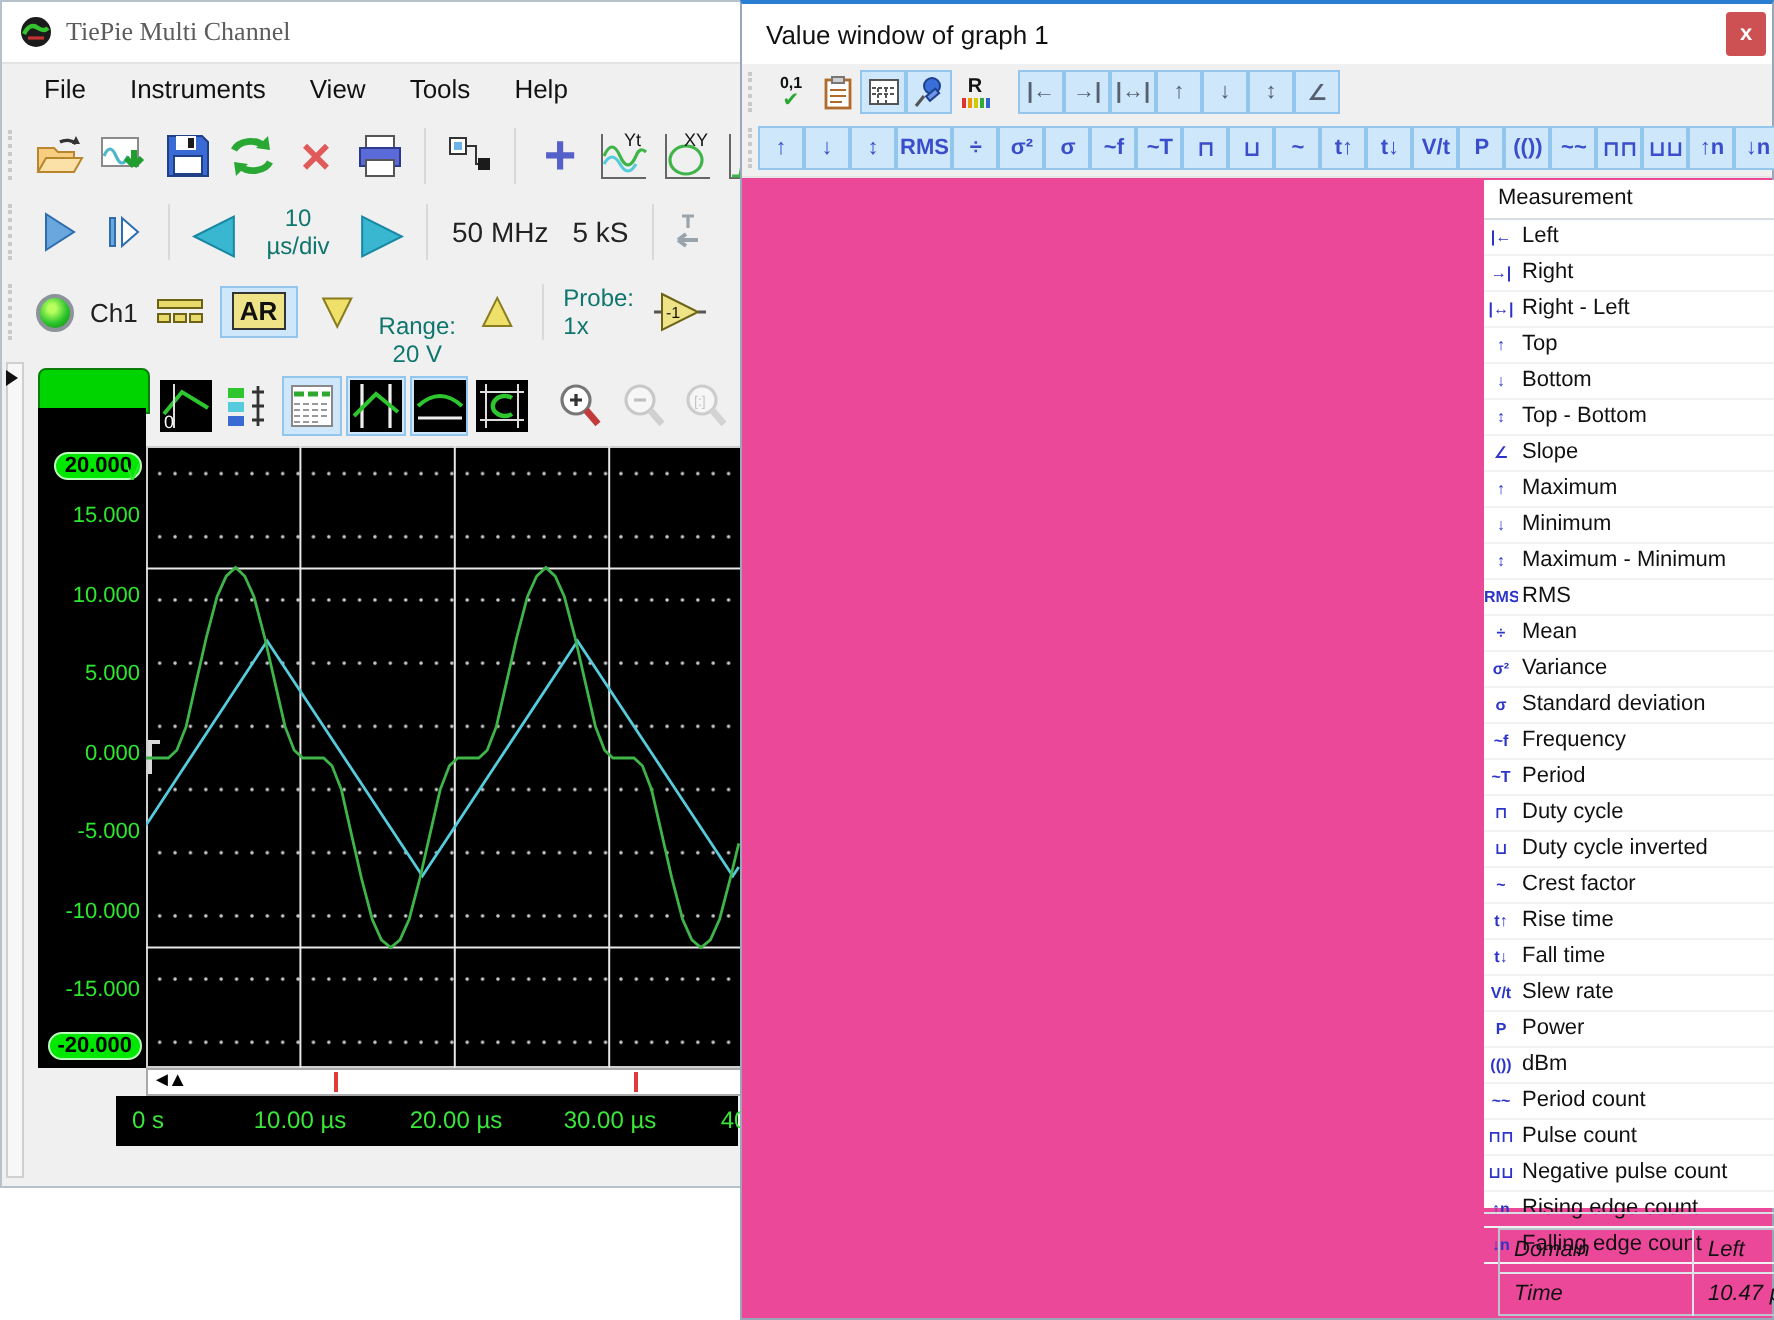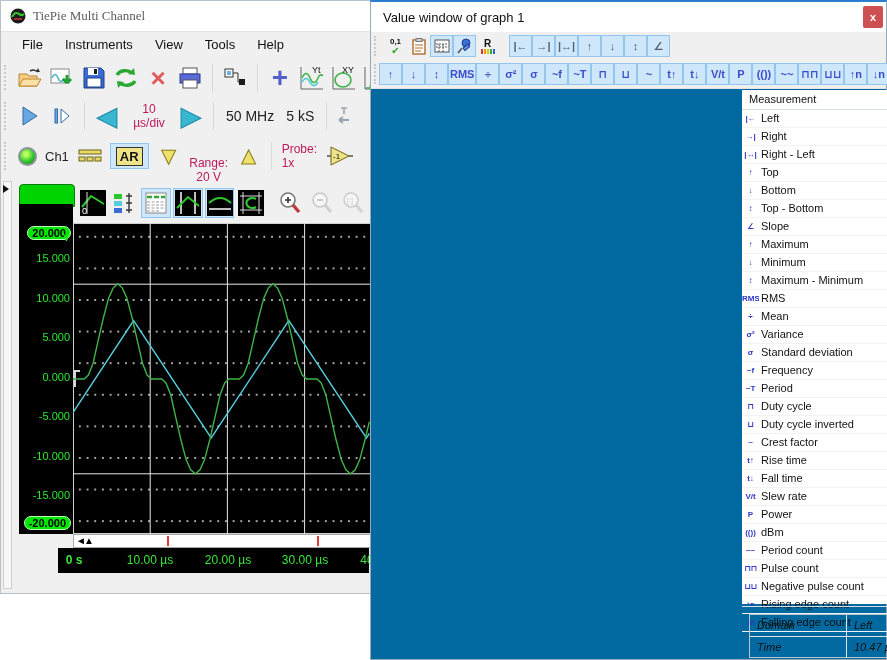--- a/index.html
+++ b/index.html
@@ -9,21 +9,21 @@
   #main-window{position:absolute;left:0;top:0;width:887px;height:594px;background:#f0f0f0;border:1px solid #b5c2cc;box-sizing:border-box;}
   #titlebar{position:absolute;left:0;top:0;width:100%;height:30px;background:#ffffff;border-bottom:1px solid #e3e3e3;}
   #title-text{position:absolute;left:32px;top:7px;font-size:13px;color:#5c5c5c;font-family:Liberation Serif, serif;}
   #menubar{position:absolute;left:10px;top:30px;height:28px;display:flex;align-items:flex-start;}
   .menu-item{padding:0 11px;font-size:13px;color:#111;line-height:28px;cursor:default;}
   .grip{width:5px;height:70%;border-left:2px dotted #c9c9c9;margin:0 3px;}
   .toolbar-row{position:absolute;left:0;width:100%;display:flex;align-items:center;background:#f0f0f0;}
   .tb-sep{width:1px;height:28px;background:#d9d9d9;margin:0 6px;}
   .ibtn{width:32px;height:32px;display:flex;align-items:center;justify-content:center;}
   .cyan-arrow{font-size:26px;color:#39b7d0;line-height:26px;-webkit-text-stroke:1px #1888a5;}
-  .stack2{display:flex;flex-direction:column;align-items:center;font-size:12px;color:#be185d;line-height:14px;}
+  .stack2{display:flex;flex-direction:column;align-items:center;font-size:12px;color:#0f766e;line-height:14px;}
   .yellow-tri{color:#efe06a;-webkit-text-stroke:1px #8a7d1f;font-size:24px;line-height:22px;}
   .ar-wrap{background:#cfe7fb;border:1px solid #93c6ec;padding:3px 5px;margin:0 4px;}
   .ar-box{background:#efe387;border:1px solid #333;font-size:13px;font-weight:bold;padding:1px 3px;color:#111;}
   
   #left-strip{position:absolute;left:2px;top:180px;width:9px;height:408px;background:#f7f7f7;border:1px solid #cfcfcf;box-sizing:border-box;}
   #collapse-arrow{position:absolute;left:2px;top:184px;width:0;height:0;border-left:6px solid #111;border-top:4px solid transparent;border-bottom:4px solid transparent;}
   #chan-tab{position:absolute;left:18px;top:183px;width:54px;height:21px;background:#00d400;border:1px solid #0a7d0a;border-radius:4px 4px 0 0;}
   #graph-toolbar{position:absolute;left:76px;top:180px;width:292px;height:44px;background:#f0f0f0;display:flex;align-items:center;}
   .gbtn{width:30px;height:30px;margin:0 1px;display:flex;align-items:center;justify-content:center;box-sizing:border-box;}
   .gbtn.on{background:#cfe7fb;border:1px solid #93c6ec;}
@@ -34,21 +34,21 @@
   #plot{position:absolute;left:72px;top:222px;width:298px;height:311px;background:#000;
      background-image:radial-gradient(circle,rgba(255,255,255,.8) .6px,transparent 1.1px);
      background-size:7.7px 31.6px;background-position:3px 29.6px;}
   #plot svg{position:absolute;left:0;top:0;}
   #scroll-strip{position:absolute;left:72px;top:533px;width:298px;height:14px;background:#fff;border:1px solid #a9a9a9;box-sizing:border-box;}
   .red-tick{position:absolute;top:1px;width:2px;height:10px;background:#e03a3a;}
   #pan-glyph{position:absolute;left:2px;top:0px;font-size:10px;color:#000;font-weight:bold;letter-spacing:-2px;}
   #x-axis{position:absolute;left:57px;top:547px;width:311px;height:25px;background:#000;}
   .xlab{position:absolute;top:5px;font-size:12px;color:#3ae63a;transform:translateX(-50%);white-space:nowrap;}
   
-  #dialog{position:absolute;left:370px;top:0;width:517px;height:660px;background:#0369a1;border:1px solid #98a8b8;border-top:2px solid #2a7ed2;box-sizing:border-box;}
+  #dialog{position:absolute;left:370px;top:0;width:517px;height:660px;background:#ec4899;border:1px solid #98a8b8;border-top:2px solid #2a7ed2;box-sizing:border-box;}
   #dlg-title{position:absolute;left:12px;top:8px;font-size:13px;color:#111;}
   #dlg-close{position:absolute;right:3px;top:4px;width:20px;height:22px;background:#cd5152;color:#fff;font-size:11px;font-weight:bold;display:flex;align-items:center;justify-content:center;border-radius:2px;}
   .dlg-toolbar{position:absolute;left:0;width:100%;height:28px;background:#f0f0f0;display:flex;align-items:center;border-bottom:1px solid #e4e4e4;}
   .tbtn{min-width:23px;height:22px;margin:0;border:1px solid transparent;display:flex;align-items:center;justify-content:center;
         font-size:11px;font-weight:bold;color:#3a4ecb;box-sizing:border-box;padding:0 1px;white-space:nowrap;overflow:hidden;}
   .tbtn.on{background:#cfe7fb;border-color:#93c6ec;}
   
   #vtable{position:absolute;left:371px;top:88px;width:515px;height:514px;background:#fff;font-size:11px;color:#111;}
   #vhead{display:flex;height:19px;line-height:19px;border-bottom:1px solid #d8dde2;}
   .vrow{display:flex;height:17px;line-height:17px;border-bottom:1px solid #f0f2f4;}
@@ -350,21 +350,21 @@
     </svg>
   </div>
 
   <div id="scroll-strip">
     <span id="pan-glyph">◄▲</span>
     <span class="red-tick" style="left:93px;"></span>
     <span class="red-tick" style="left:243px;"></span>
   </div>
 
   <div id="x-axis">
-      <span class="xlab" style="left: 16px; font-weight: bold;">0 s</span>
+      <span class="xlab" style="left: 16px;">0 s</span>
       <span class="xlab" style="left: 92px;">10.00 µs</span>
       <span class="xlab" style="left: 170px;">20.00 µs</span>
       <span class="xlab" style="left: 247px;">30.00 µs</span>
       <span class="xlab" style="left: 309px;">40</span>
     </div>
 </div>
 
 <div id="dialog">
   <div style="position:absolute;left:0;top:0;width:100%;height:30px;background:#fff;border-bottom:1px solid #e6e6e6;">
     <div id="dlg-title">Value window of graph 1</div>

